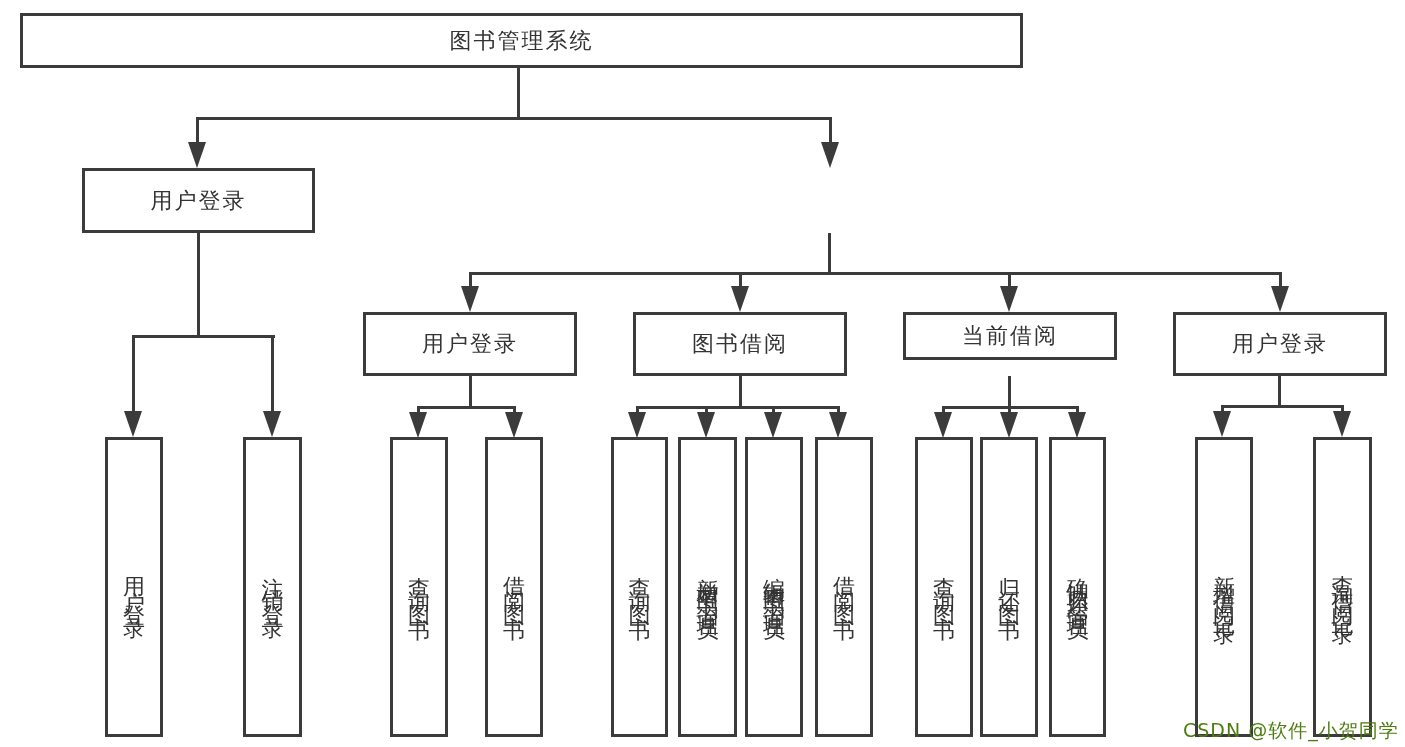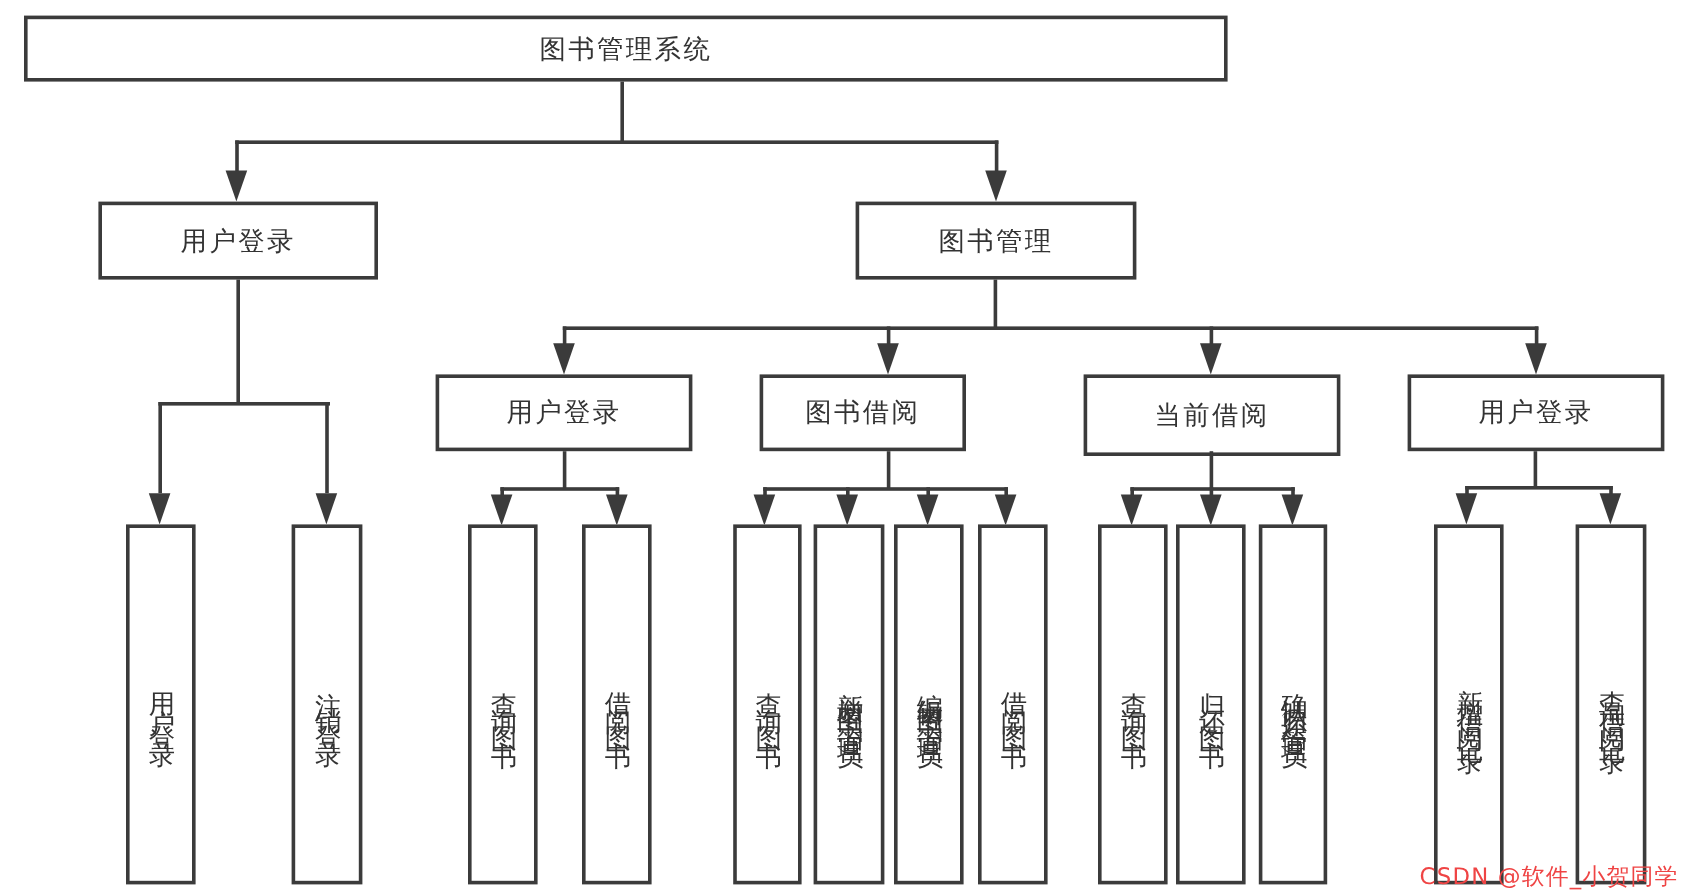--- a/index.html
+++ b/index.html
@@ -23,21 +23,21 @@
   .hline{height:3px;}
   .vline{width:3px;}
   .arrow{
     position:absolute;width:0;height:0;
     border-left:9px solid transparent;
     border-right:9px solid transparent;
     border-top:26px solid #3b3b3b;
   }
   .watermark{
     position:absolute;left:1183px;top:718px;
-    font-size:19px;color:#ef4444;letter-spacing:1px;
+    font-size:19px;color:#4d7c0f;letter-spacing:1px;
     white-space:nowrap;z-index:9;
   }
 </style>
 </head>
 <body>
 
 <div class="canvas">
 
   <div class="node" style="left:20px;top:13px;width:1003px;height:55px;justify-content:center;">
     <span class="h-label">图书管理系统</span>
@@ -45,23 +45,20 @@
 
   <div class="vline" style="left:517px;top:68px;height:50px;"></div>
   <div class="hline" style="left:196px;top:117px;width:636px;"></div>
   <div class="vline" style="left:196px;top:117px;height:27px;"></div>
   <div class="arrow" style="left:188px;top:142px;"></div>
   <div class="vline" style="left:829px;top:117px;height:27px;"></div>
   <div class="arrow" style="left:821px;top:142px;"></div>
 
   <div class="node" style="left:82px;top:168px;width:233px;height:65px;">
     <span class="h-label">用户登录</span>
-  </div>
-  <div class="node" style="left:713px;top:168px;width:234px;height:65px;">
-    <span class="h-label">图书管理</span>
   </div>
 
   <div class="vline" style="left:197px;top:233px;height:102px;"></div>
   <div class="hline" style="left:132px;top:335px;width:143px;"></div>
   <div class="vline" style="left:132px;top:335px;height:76px;"></div>
   <div class="arrow" style="left:124px;top:411px;"></div>
   <div class="vline" style="left:271px;top:335px;height:76px;"></div>
   <div class="arrow" style="left:263px;top:411px;"></div>
 
   <div class="vline" style="left:828px;top:233px;height:40px;"></div>
@@ -71,24 +68,24 @@
   <div class="vline" style="left:739px;top:272px;height:16px;"></div>
   <div class="arrow" style="left:731px;top:286px;"></div>
   <div class="vline" style="left:1008px;top:272px;height:16px;"></div>
   <div class="arrow" style="left:1000px;top:286px;"></div>
   <div class="vline" style="left:1279px;top:272px;height:16px;"></div>
   <div class="arrow" style="left:1271px;top:286px;"></div>
 
   <div class="node" style="left:363px;top:312px;width:214px;height:64px;">
     <span class="h-label">用户登录</span>
   </div>
-  <div class="node" style="left:633px;top:312px;width:172px;height:64px;">
+  <div class="node" style="left:633px;top:312px;width:214px;height:64px;">
     <span class="h-label">图书借阅</span>
   </div>
-  <div class="node" style="left:903px;top:312px;width:214px;height:68px;">
+  <div class="node" style="left:903px;top:312px;width:214px;height:48px;">
     <span class="h-label">当前借阅</span>
   </div>
   <div class="node" style="left:1173px;top:312px;width:214px;height:64px;">
     <span class="h-label">用户登录</span>
   </div>
 
   <div class="vline" style="left:469px;top:376px;height:31px;"></div>
   <div class="hline" style="left:417px;top:406px;width:99px;"></div>
   <div class="vline" style="left:417px;top:406px;height:9px;"></div>
   <div class="arrow" style="left:409px;top:412px;"></div>

